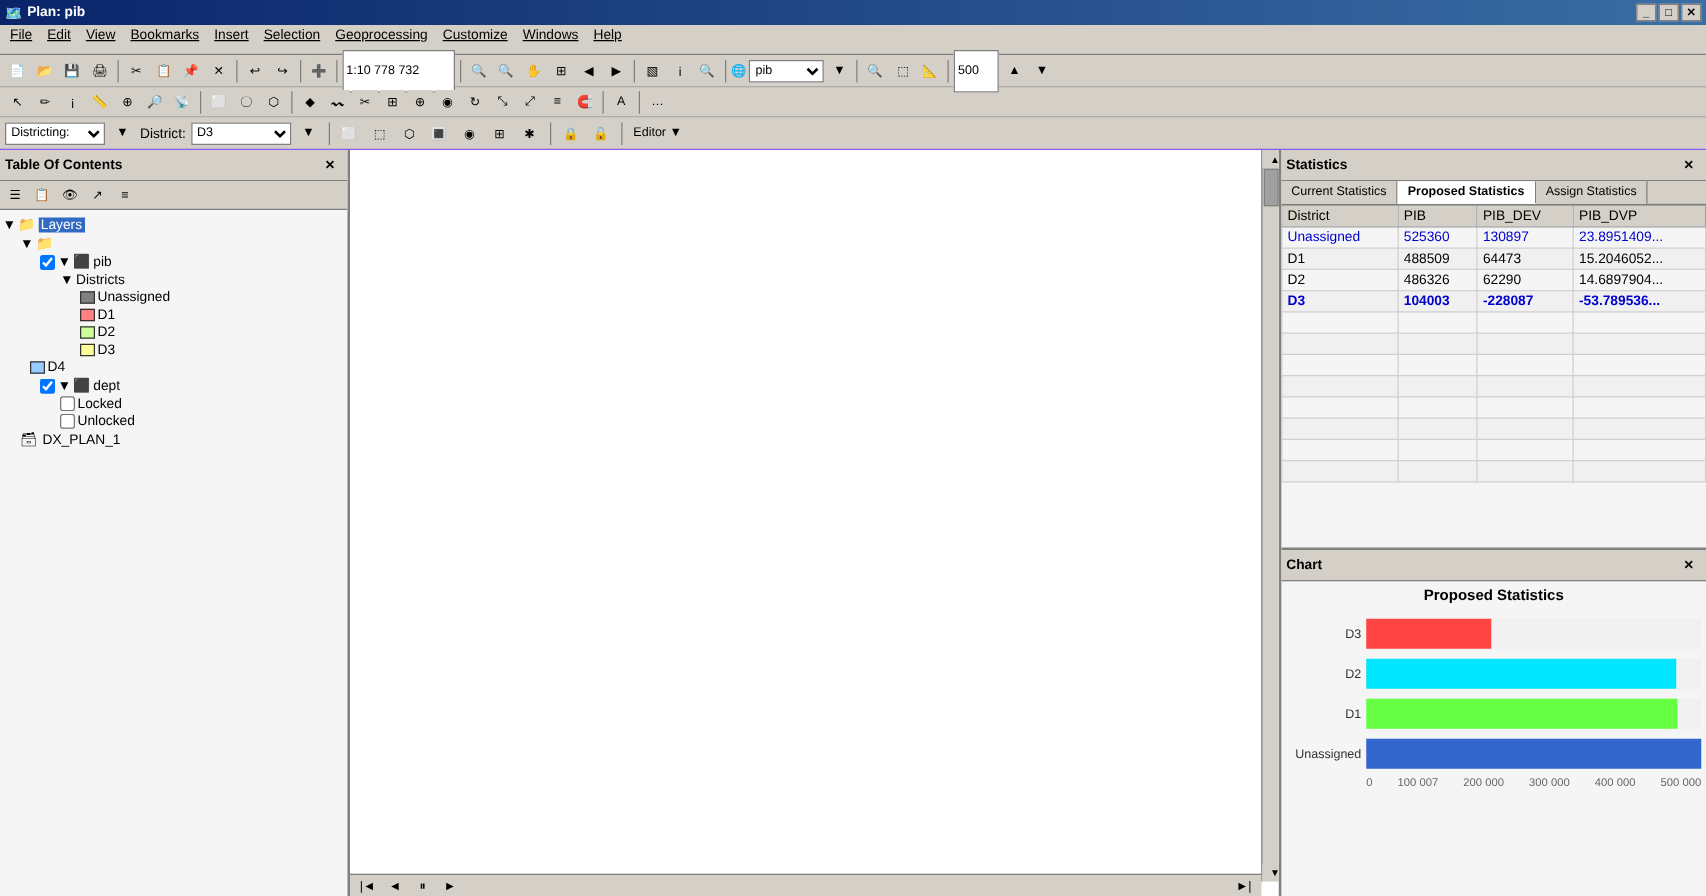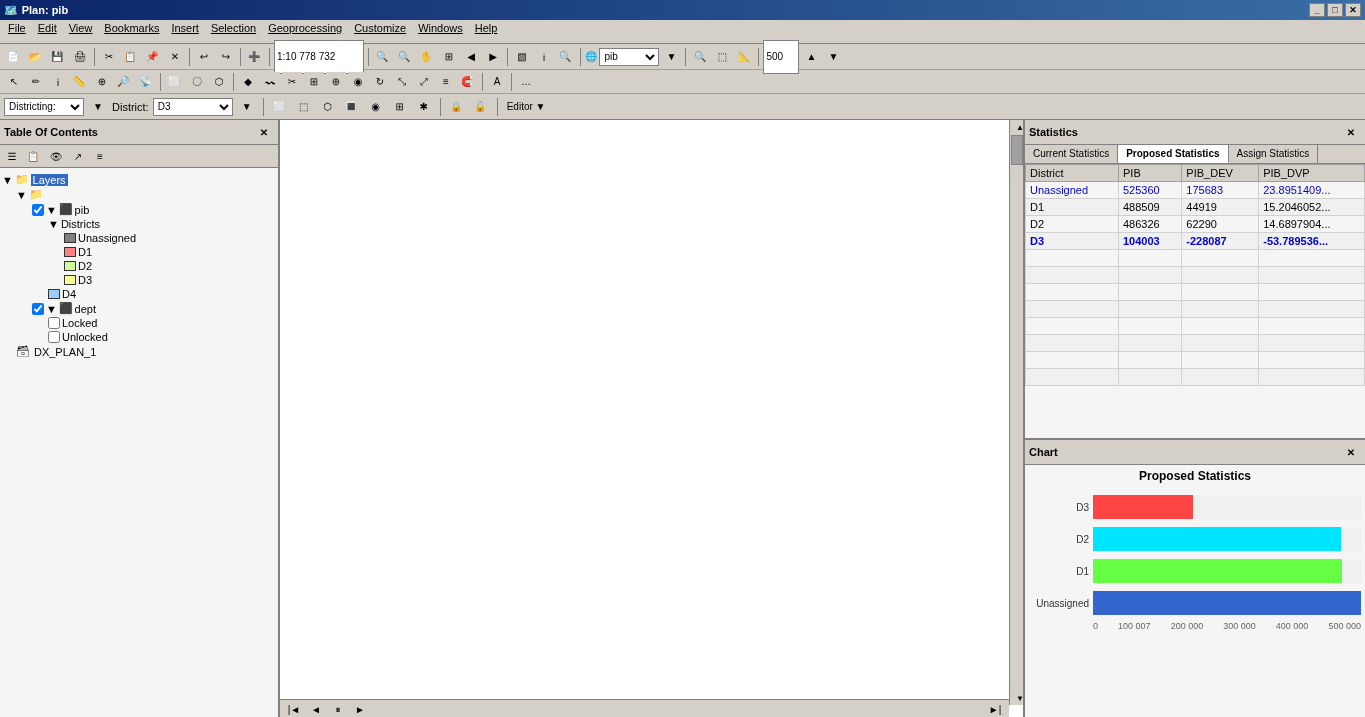--- a/index.html
+++ b/index.html
@@ -272,21 +272,21 @@
       <div class="toc-item" style="padding-left:64px;">
         <span class="color-box" style="background:#ccff99;"></span>
         <span>D2</span>
       </div>
 
       <div class="toc-item" style="padding-left:64px;">
         <span class="color-box" style="background:#ffff99;"></span>
         <span>D3</span>
       </div>
 
-      <div class="toc-item" style="padding-left:48px;">
+      <div class="toc-item" style="padding-left:24px;">
         <span class="color-box" style="background:#99ccff;"></span>
         <span>D4</span>
       </div>
 
       <div class="toc-item" style="padding-left:32px;">
         <input type="checkbox" class="toc-checkbox" checked="" style="">
         <span style="margin-right:2px;">▼</span>
         <span style="margin-right:2px;">⬛</span>
         <span>dept</span>
       </div>
@@ -349,27 +349,27 @@
               <th>District</th>
               <th>PIB</th>
               <th>PIB_DEV</th>
               <th>PIB_DVP</th>
             </tr>
           </thead>
           <tbody id="stats-tbody">
           <tr class="unassigned">
     <td style="color:#0000cc;">Unassigned</td>
     <td style="color:#0000cc;">525360</td>
-    <td style="color:#0000cc;">175683</td>
+    <td style="color:#0000cc;">130897</td>
     <td style="color:#0000cc;">23.8951409...</td>
   </tr>
               <tr>
     <td style="">D1</td>
     <td style="">488509</td>
-    <td style="">44919</td>
+    <td style="">64473</td>
     <td style="">15.2046052...</td>
   </tr>
               <tr>
     <td style="">D2</td>
     <td style="">486326</td>
     <td style="">62290</td>
     <td style="">14.6897904...</td>
   </tr>
               <tr class="d3-row">
     <td style="color:#0000cc;font-weight:bold;">D3</td>

